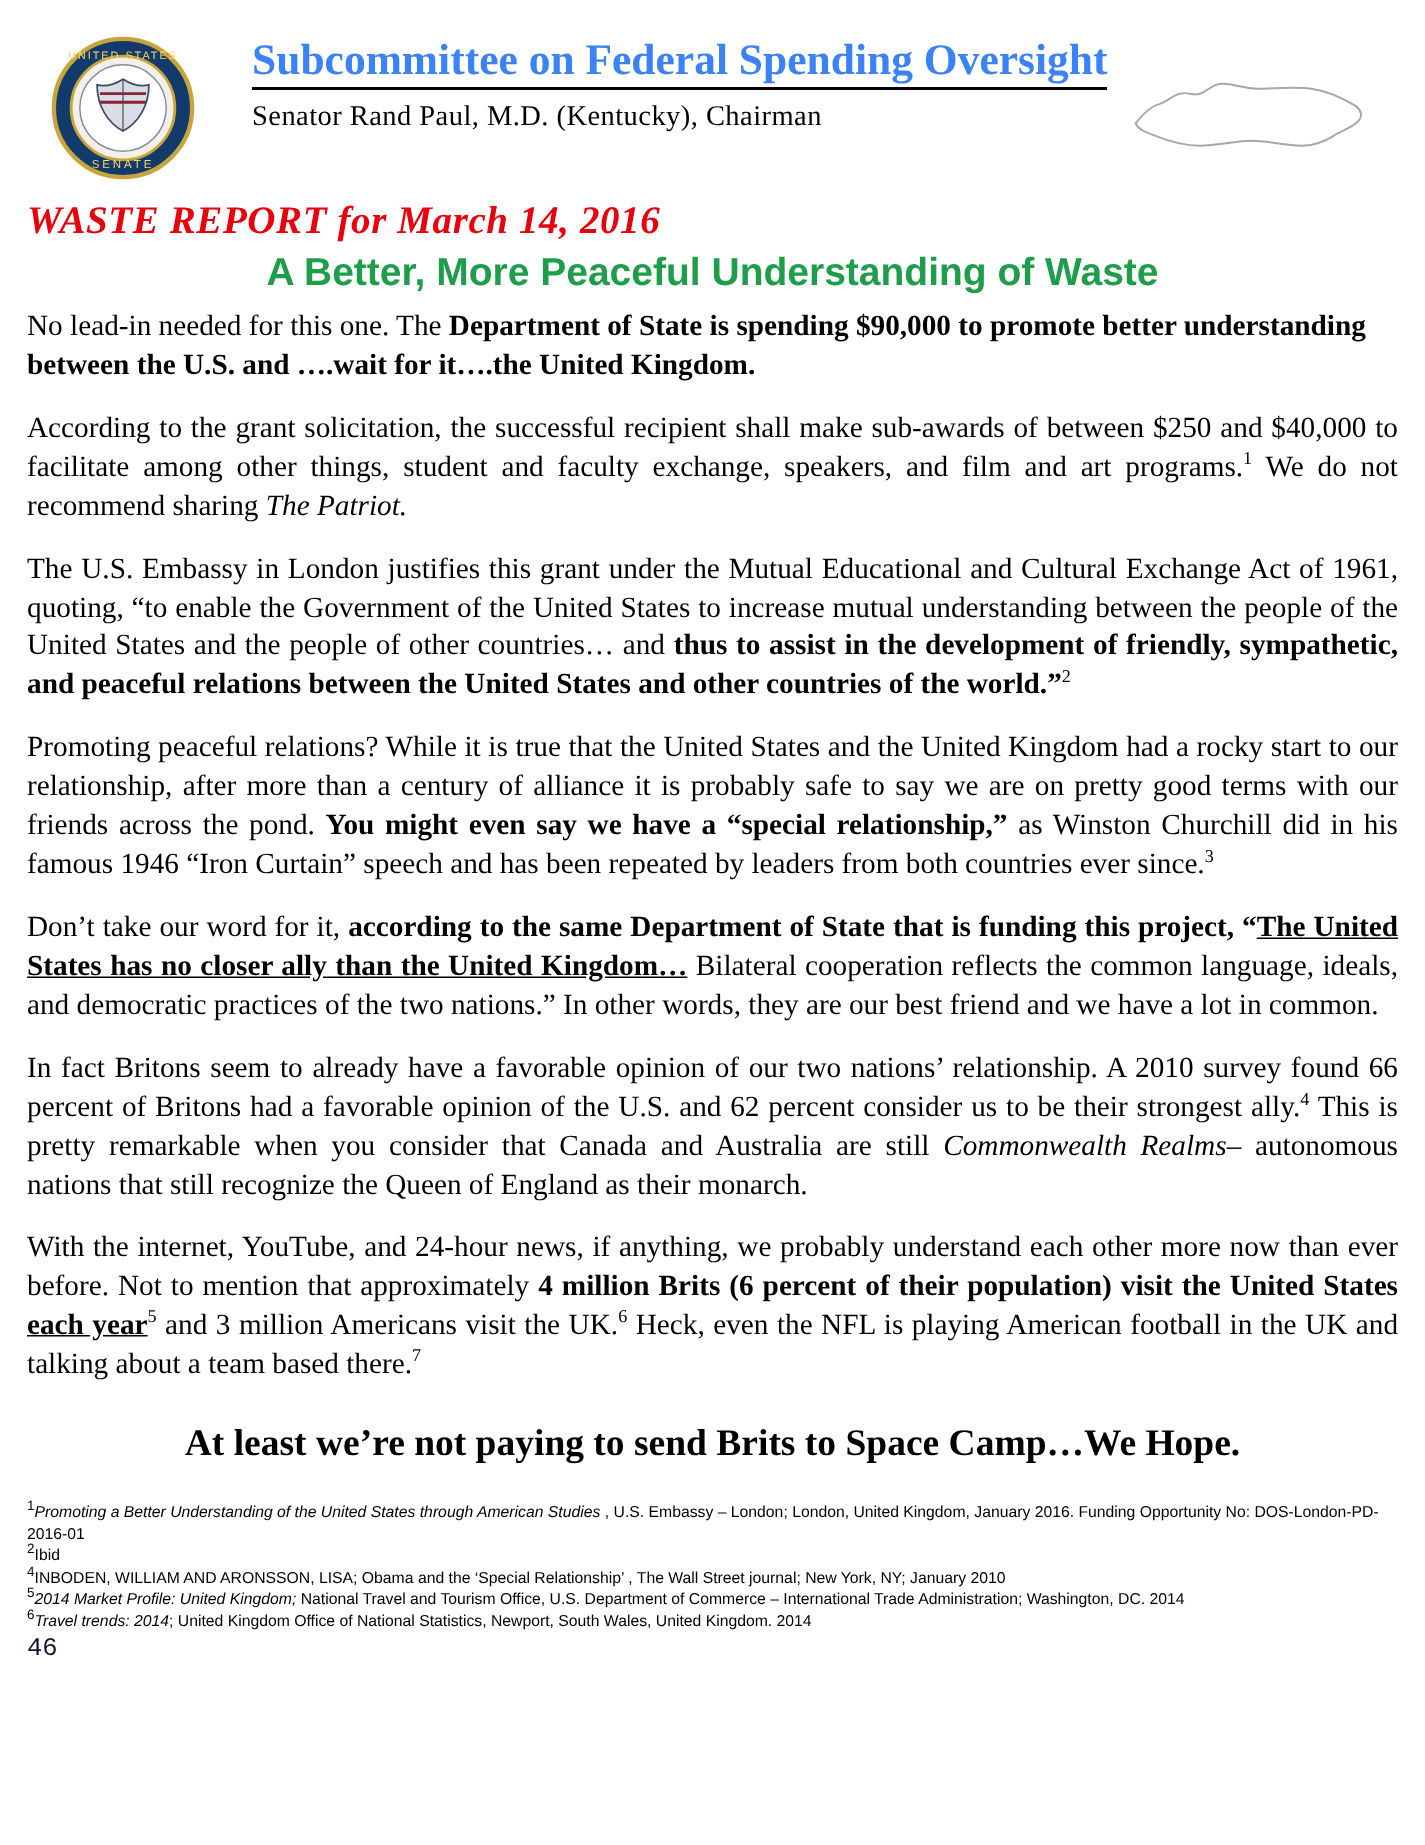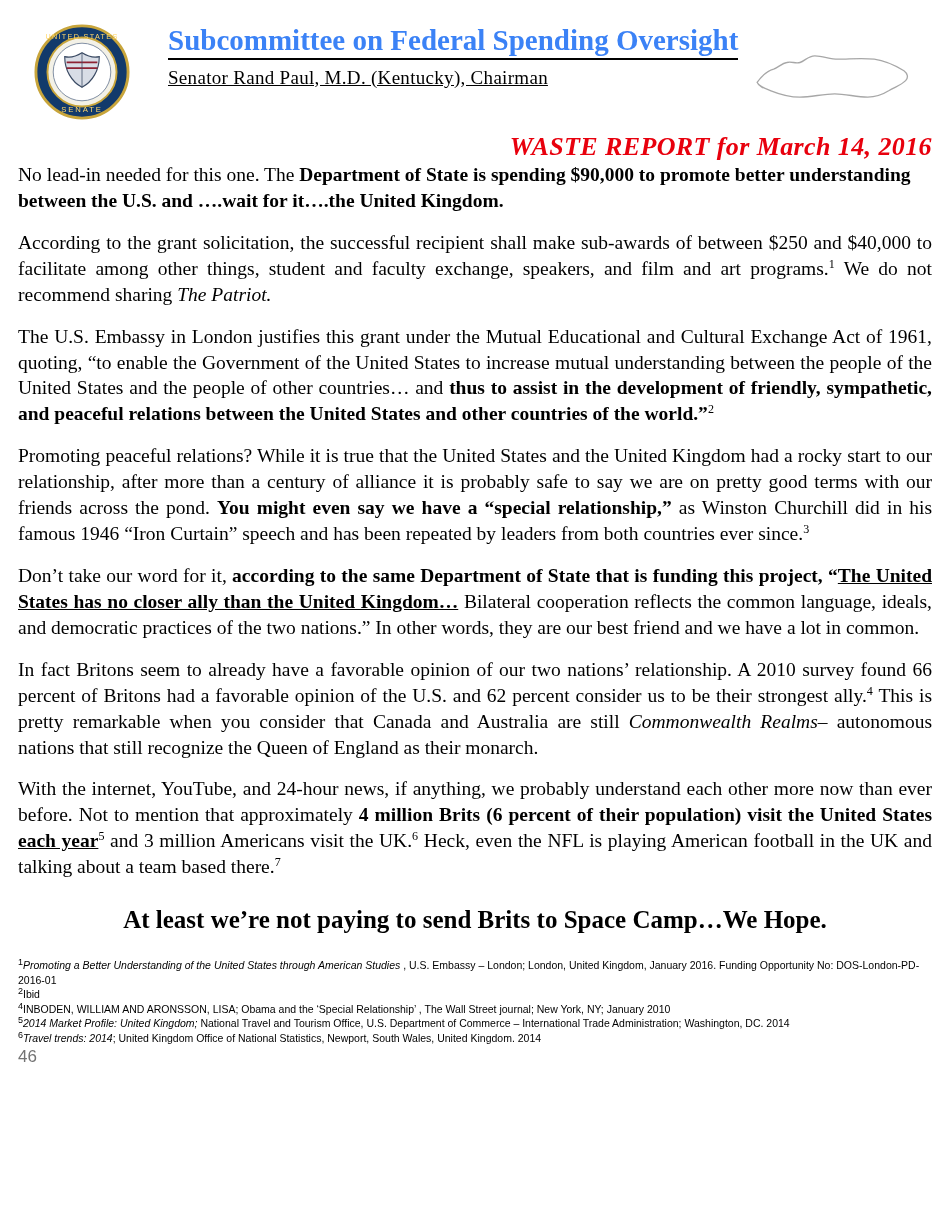--- a/index.html
+++ b/index.html
@@ -59,34 +59,33 @@
     padding-bottom: 2px;
     margin-top: 1px;
   }
   .hdr-line3 {
     font-family: "Liberation Serif", serif;
     font-size: 19px;
     margin-top: 7px;
     letter-spacing: 0.3px;
     color: #000;
     white-space: nowrap;
-    text-decoration: underline;
   }
   .state-outline {
     position: absolute;
     right: 14px;
     top: 28px;
     width: 170px;
     height: 66px;
     opacity: 0.75;
   }
 
   
   .waste-title {
-    text-align: right;
+    text-align: left;
     color: #e8000d;
     font-family: "Liberation Serif", serif;
     font-style: italic;
     font-weight: bold;
     font-size: 26px;
     margin-top: 2px;
     letter-spacing: 0.4px;
   }
   .subtitle {
     text-align: center;
@@ -139,22 +138,22 @@
     white-space: normal;
   }
   .footnotes sup {
     font-size: 9px;
   }
   .fn-link {
     color: #0b41c4;
     text-decoration: underline;
   }
   .page-number {
-    color: #737373;
-    font-family: Liberation Sans, sans-serif;
+    color: #0f172a;
+    font-family: Liberation Mono, monospace;
     font-size: 17px;
     margin-top: 2px;
   }
 </style>
 </head>
 <body>
 
 <div class="page">
 
   <div class="letterhead">
@@ -182,20 +181,21 @@
         <path d="M8 44 C14 36 20 30 28 28 C34 26 38 21 44 20 C50 18 54 22 60 20
                  C66 18 70 12 78 12 C88 12 96 16 106 16 C120 16 134 14 150 16
                  C164 18 176 24 186 30 C190 33 192 38 188 42 C182 48 174 50 168 54
                  C160 59 152 62 142 62 C128 62 116 58 102 58 C88 58 74 62 60 62
                  C46 62 34 58 24 54 C16 51 10 49 8 44 Z" fill="none" stroke="#8a8a8a" stroke-width="1.6"></path>
       </svg>
     </div>
   </div>
 
   <div class="waste-title">WASTE REPORT for March 14, 2016</div>
+  <div class="subtitle">A Better, More Peaceful Understanding of Waste</div>
 
   <div class="body-text">
 
     <p class="first"><span>No lead-in needed for this one.  The </span><b>Department of State is spending $90,000 to promote better understanding between the U.S. and ….wait for it….the United Kingdom.</b></p>
 
     <p><span>According to the grant solicitation, the successful recipient shall make sub-awards of between $250 and $40,000 to facilitate among other things, student and faculty exchange, speakers, and film and art programs.</span><sup>1</sup><span>  We do not recommend sharing </span><i>The Patriot.</i></p>
 
     <p><span>The U.S. Embassy in London justifies this grant under the Mutual Educational and Cultural Exchange Act of 1961, quoting, “to enable the Government of the United States to increase mutual understanding between the people of the United States and the people of other countries… and </span><b>thus to assist in the development of friendly, sympathetic, and peaceful relations between the United States and other countries of the world.”</b><sup>2</sup></p>
 
     <p><span>Promoting peaceful relations?  While it is true that the United States and the United Kingdom had a rocky start to our relationship, after more than a century of alliance it is probably safe to say we are on pretty good terms with our friends across the pond.  </span><b>You might even say we have a “special relationship,”</b><span> as Winston Churchill did in his famous 1946 “Iron Curtain” speech and has been repeated by leaders from both countries ever since.</span><sup>3</sup></p>

